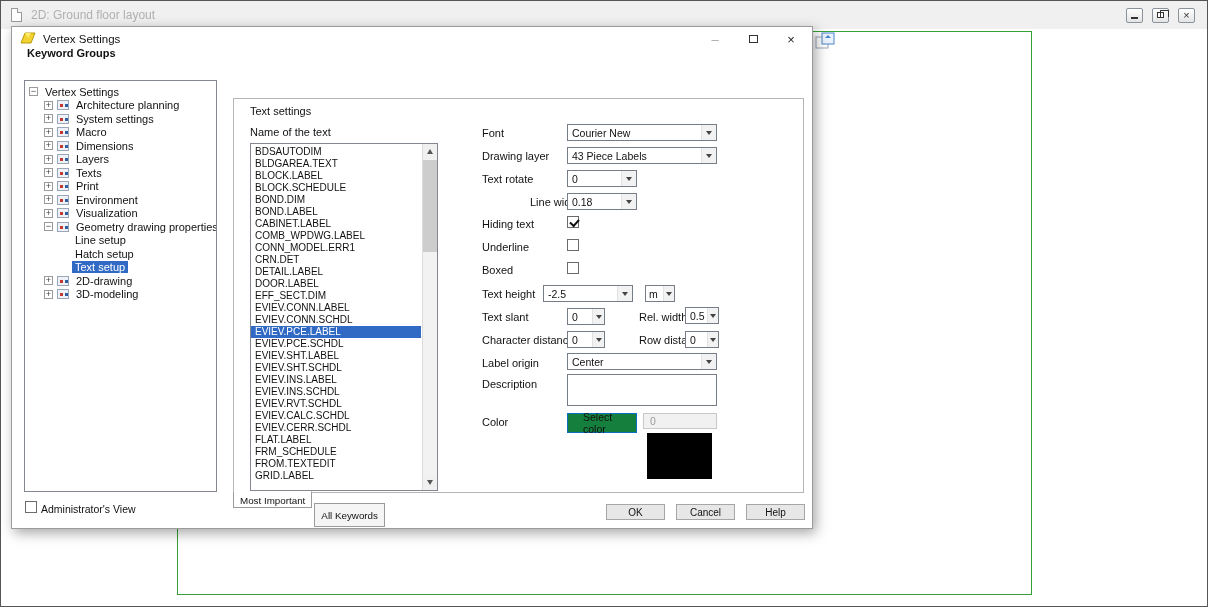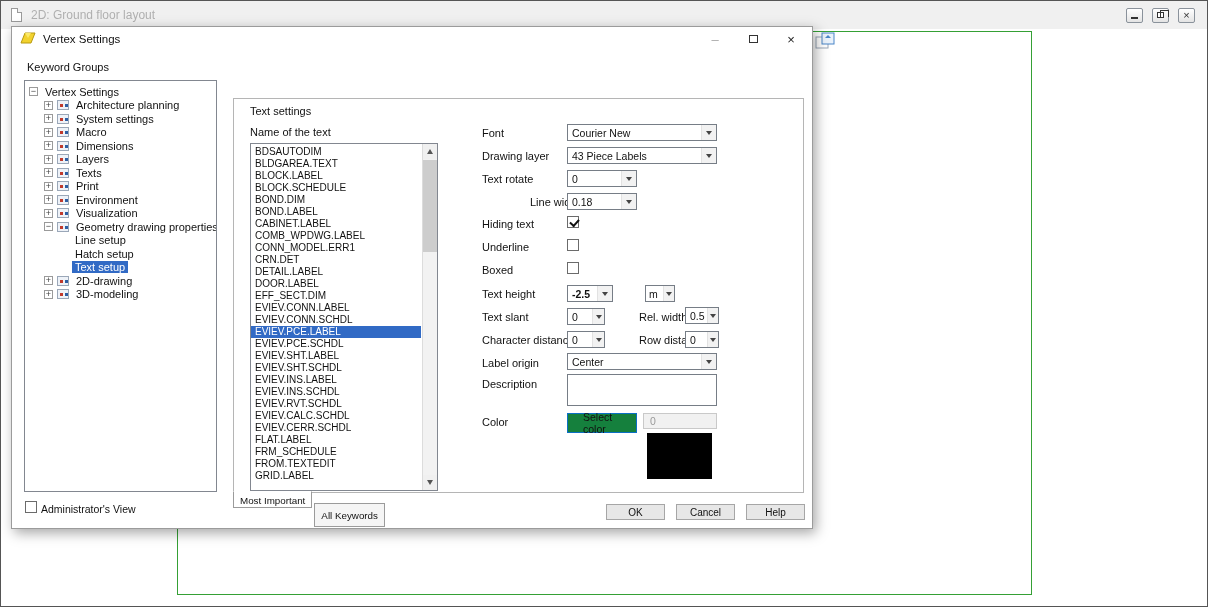--- a/index.html
+++ b/index.html
@@ -24,21 +24,21 @@
   
   .dialog { position:absolute; left:10px; top:25px; width:802px; height:503px; background:#fff;
             border:1px solid #9b9b9b; box-shadow:3px 4px 12px rgba(0,0,0,0.35); z-index:10; font-size:11px; color:#111; }
   .dlg-titlebar { position:absolute; left:0; top:0; right:0; height:24px; display:flex; align-items:center; padding-left:8px; background:#fff; }
   .dlg-title { margin-left:7px; font-size:11.5px; }
   .dlg-controls { margin-left:auto; margin-right:6px; display:flex; gap:8px; }
   .dlg-btn { width:30px; height:20px; display:flex; align-items:center; justify-content:center; font-size:13px; color:#222; }
   .dlg-btn.min { color:#aaa; }
   .glyph-maxbox { width:9px; height:8px; border:1px solid #333; }
 
-  .kw-label { position:absolute; left:15px; top:34px; }
+  .kw-label { position:absolute; left:15px; top:20px;font-weight:bold; }
 
   .tree-box { position:absolute; left:12px; top:53px; width:193px; height:412px; border:1px solid #828790; background:#fff; padding-top:4px; overflow:hidden; }
   .tree-row { height:13.5px; display:flex; align-items:center; white-space:nowrap; font-size:11px; }
   .expander { width:9px; height:9px; border:1px solid #9a9a9a; background:#fff; color:#444; font-size:9px; line-height:7px;
               display:flex; align-items:center; justify-content:center; margin-right:4px; flex:none; }
   .expander-spacer { width:13px; flex:none; }
   .tree-icon { width:12px; height:10px; margin-right:4px; flex:none; border:1px solid #9aa7b8; background:#eef2f8; position:relative; }
   .tree-icon::after { content:""; position:absolute; left:2px; top:3px; width:3px; height:3px; background:#c0392b; box-shadow:5px 0 0 #2e5fa3; }
   .tree-label { padding:0 3px; }
   .tree-label.selected { background:#316ac5; color:#fff; }
@@ -294,21 +294,21 @@
     <span class="lbl" style="left:470px; top:191px;">Hiding text</span>
     <span class="cb checked" style="left:555px; top:189px;"></span>
 
     <span class="lbl" style="left:470px; top:214px;">Underline</span>
     <span class="cb" style="left:555px; top:212px;"></span>
 
     <span class="lbl" style="left:470px; top:237px;">Boxed</span>
     <span class="cb" style="left:555px; top:235px;"></span>
 
     <span class="lbl" style="left:470px; top:261px;">Text height</span>
-    <div class="combo" style="left:555px; top:258px; width:46px;font-weight:bold;">
+    <div class="combo" style="left:531px; top:258px; width:90px;">
       <span>-2.5</span>
       <span class="arrow">
           <span class="tri"></span>
         </span>
     </div>
     <div class="combo" style="left:633px; top:258px; width:30px; padding-left:3px;">
       <span>m</span>
       <span class="arrow" style="width:11px;">
           <span class="tri"></span>
         </span>

